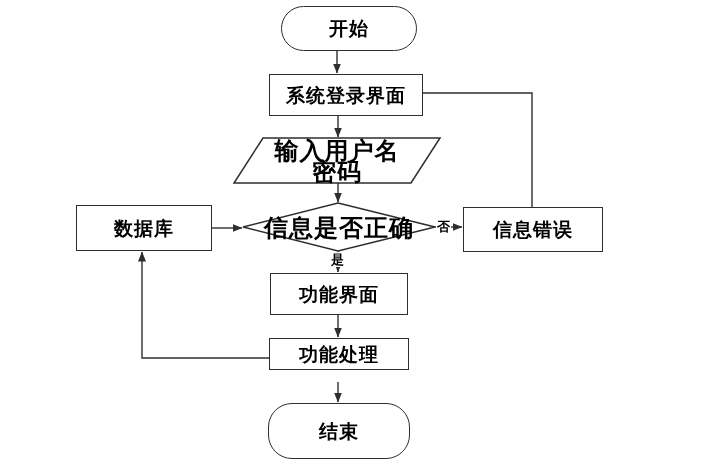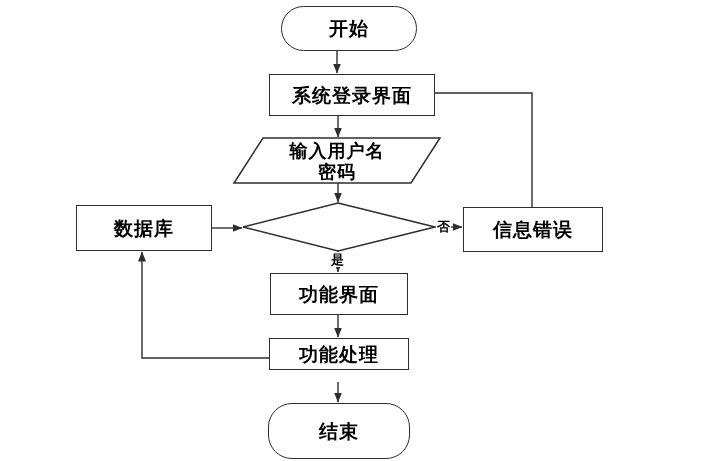--- a/index.html
+++ b/index.html
@@ -31,36 +31,36 @@
     display:flex;align-items:center;justify-content:center;
     color:var(--text);
     font-size:19px;font-weight:bold;letter-spacing:1px;
     line-height:1.1;
   }
   .terminator{border-radius:24px;}
   .overlay-label{
     position:absolute;
     display:flex;flex-direction:column;align-items:center;justify-content:center;
     color:var(--text);
-    font-size:18px;font-weight:bold;letter-spacing:1px;
+    font-size:24px;font-weight:bold;letter-spacing:1px;
     line-height:21px;
     background:transparent;border:none;
     pointer-events:none;
   }
   .edge-label{
     position:absolute;
     background:var(--node-fill);
     color:var(--text);
     font-size:13px;font-weight:bold;
     line-height:15px;
     padding:0 1px;
   }
   
   .n-start{left:281px;top:6px;width:136px;height:45px;}
-  .n-login{left:269px;top:74px;width:166px;height:42px;}
+  .n-login{left:269px;top:74px;width:154px;height:42px;}
   .n-database{left:76px;top:205px;width:136px;height:46px;}
   .n-error{left:463px;top:207px;width:140px;height:45px;}
   .n-funcui{left:270px;top:273px;width:138px;height:42px;}
   .n-funcproc{left:269px;top:338px;width:140px;height:32px;}
   .n-end{left:268px;top:403px;width:142px;height:56px;}
   .l-input{left:234px;top:138px;width:206px;height:45px;}
   .l-decision{left:243px;top:203px;width:192px;height:48px;}
   .l-no{left:436px;top:219px;}
   .l-yes{left:330px;top:252px;}
 </style>
@@ -117,17 +117,20 @@
 
   <div class="node terminator n-end">
     <span>结束</span>
   </div>
 
   <div class="overlay-label l-input">
     <span>输入用户名</span>
     <span>密码</span>
   </div>
 
+  <div class="overlay-label l-decision">
+    <span>信息是否正确</span>
+  </div>
 
   <div class="edge-label l-no">否</div>
   <div class="edge-label l-yes">是</div>
 
 </div>
 
 </body></html>

